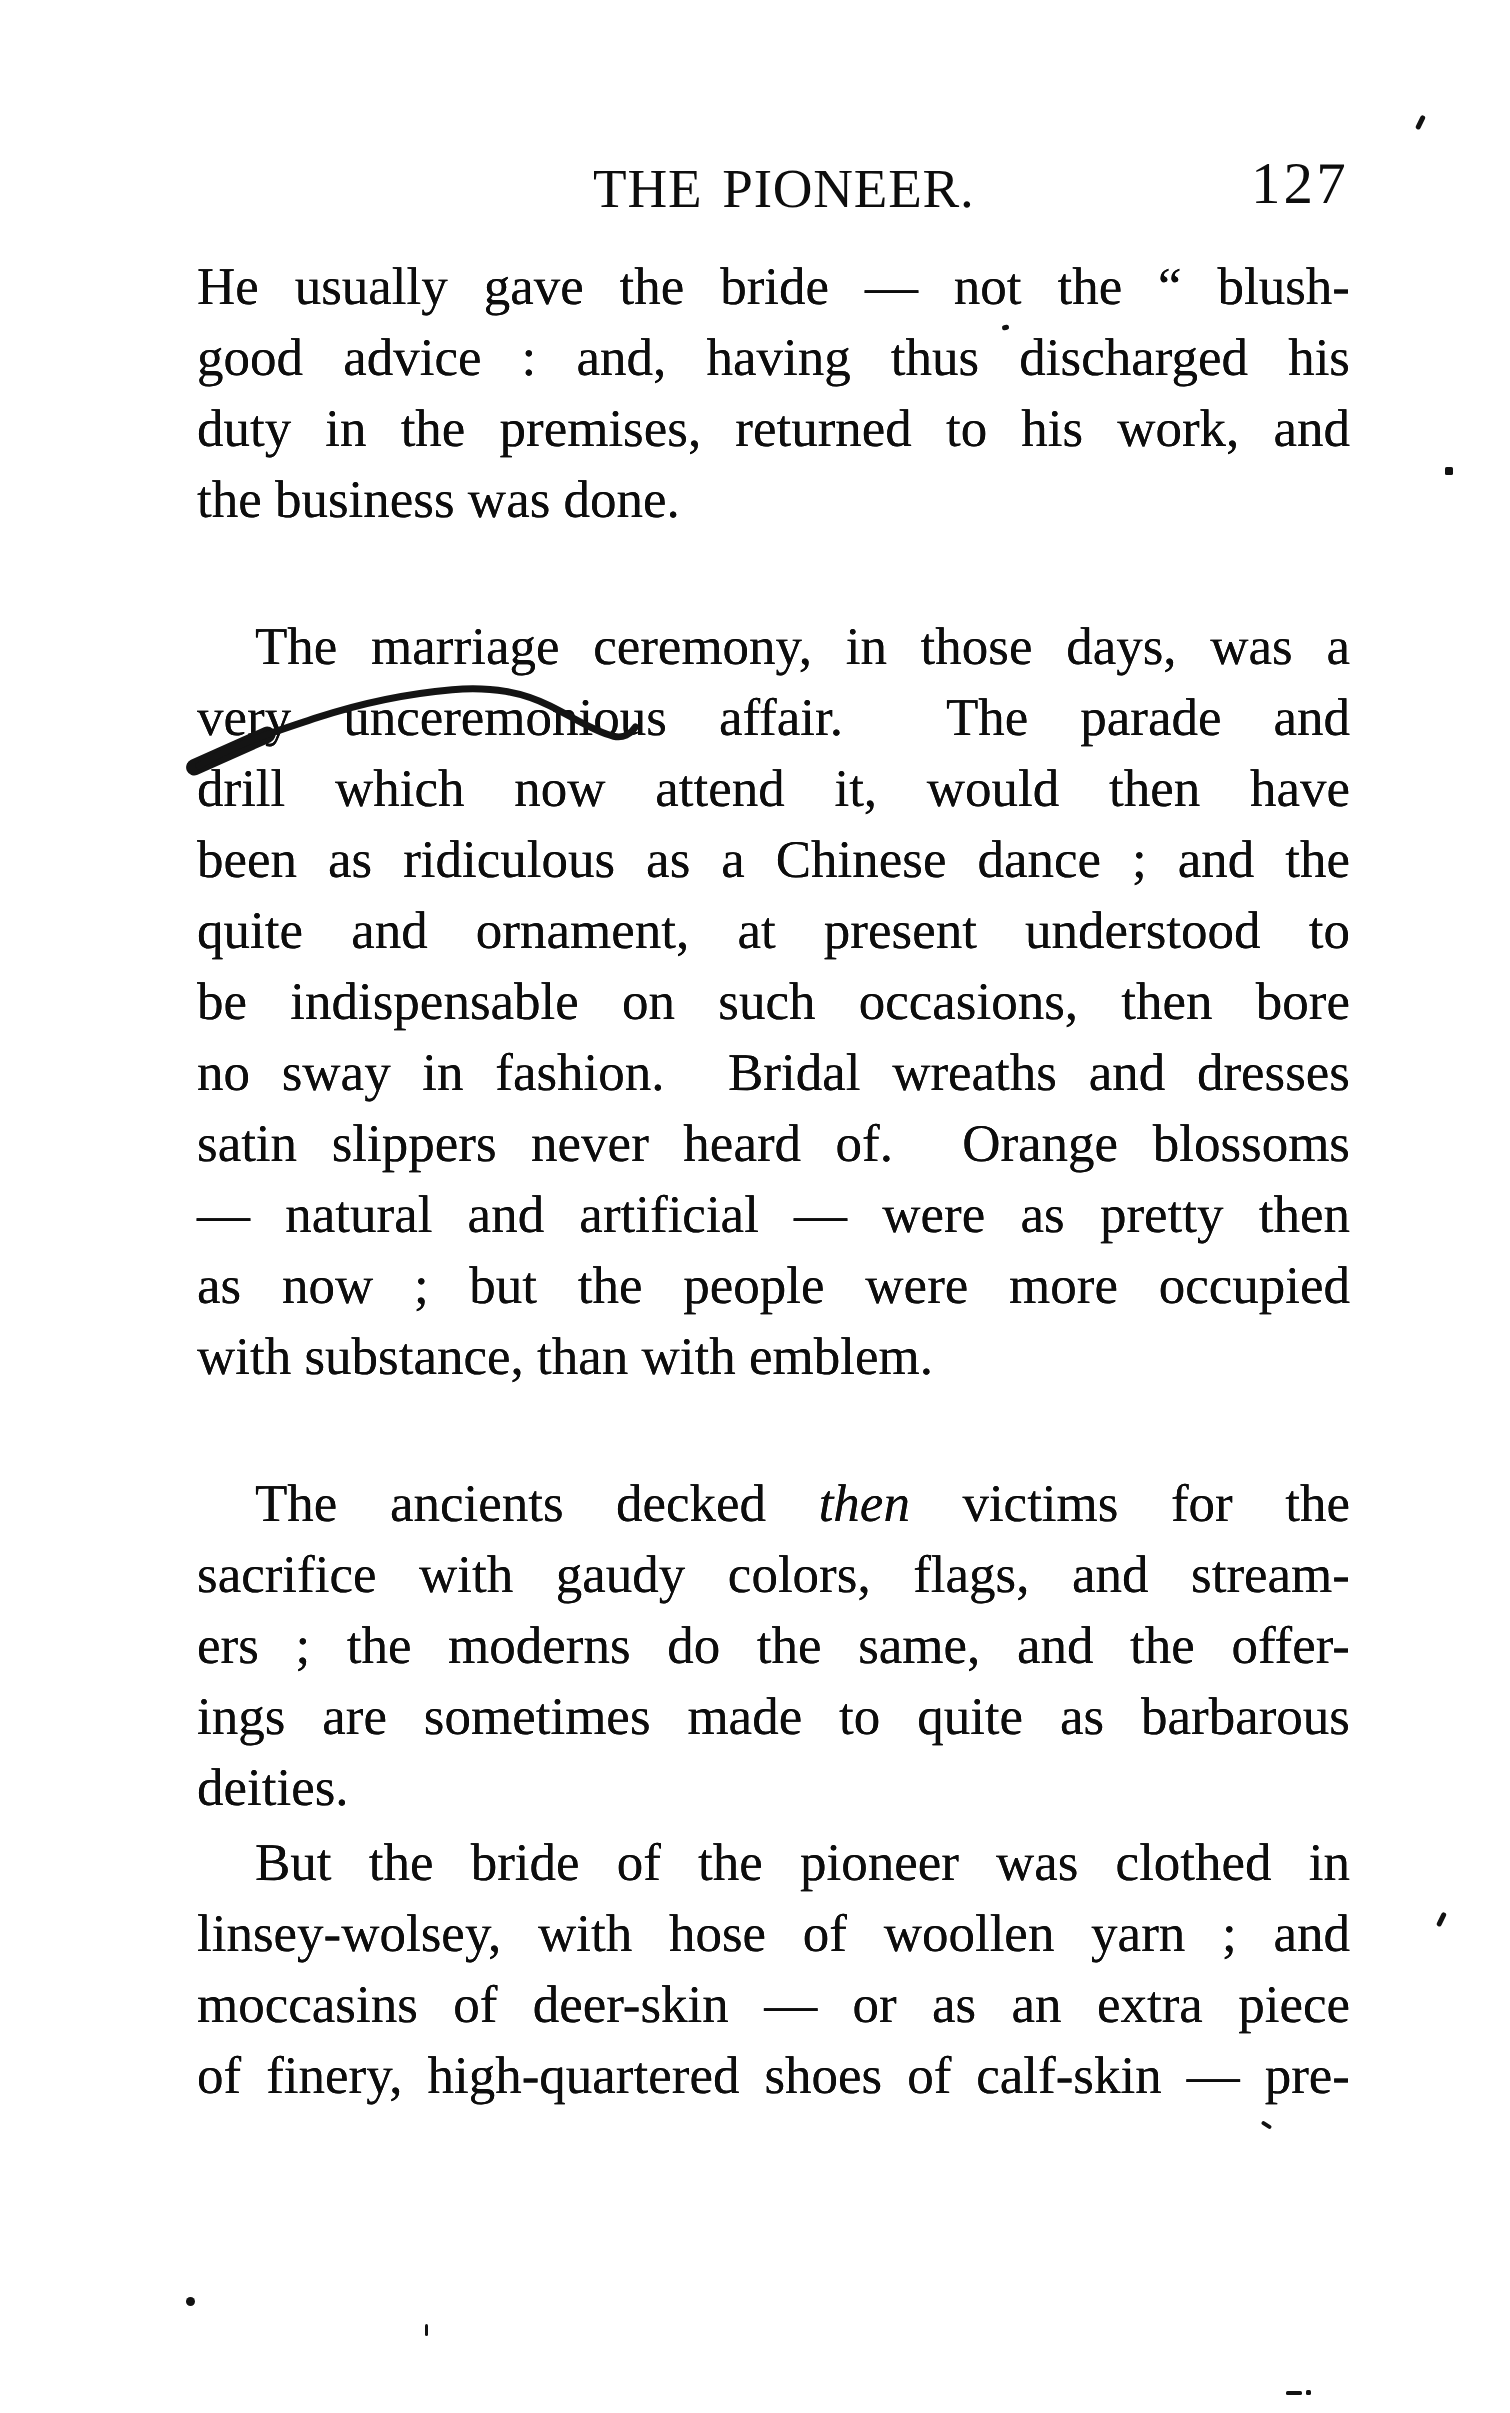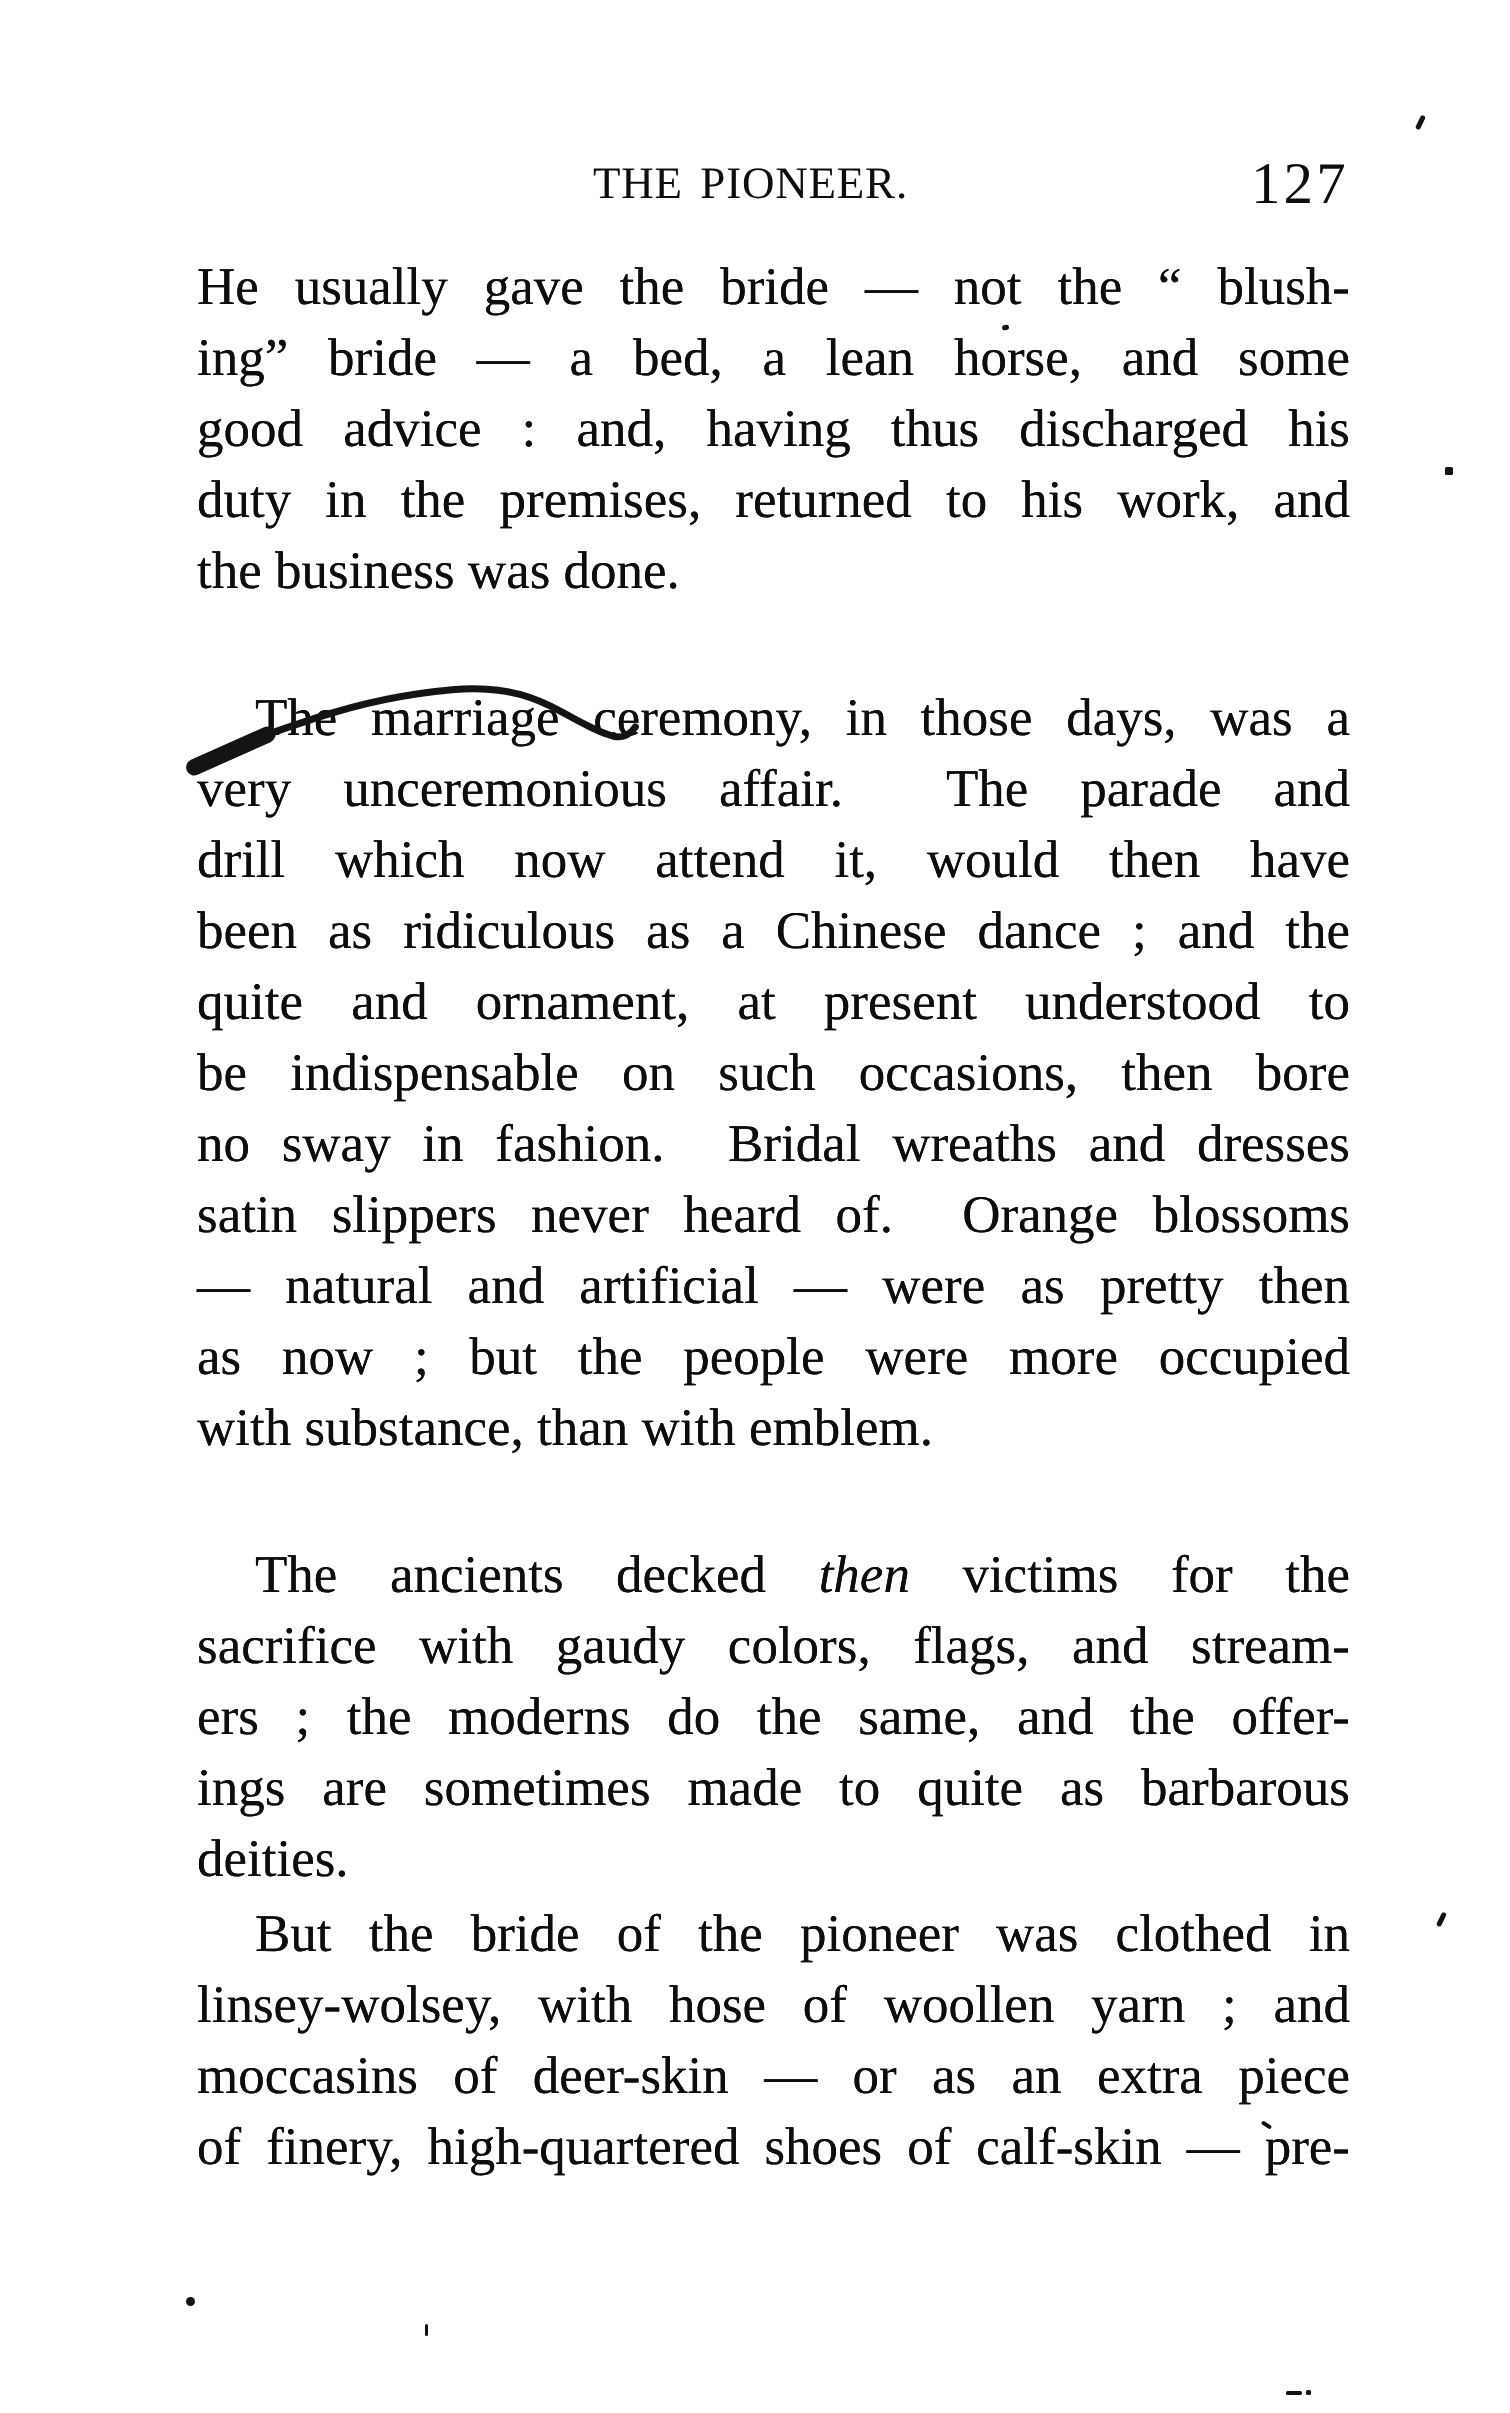--- a/index.html
+++ b/index.html
@@ -6,21 +6,21 @@
   html,body{margin:0;padding:0;}
   body{
     width:1510px;height:2413px;position:relative;background:#ffffff;
     font-family:"Liberation Serif", serif;color:#0d0d0d;overflow:hidden;
     text-rendering:geometricPrecision;
   }
   .page{position:absolute;inset:0;}
   
   .running-head{
     position:absolute;top:161px;left:593px;
-    font-size:45px;line-height:1;letter-spacing:0.8px;word-spacing:5.4px;
+    font-size:55px;line-height:1;letter-spacing:0.8px;word-spacing:5.4px;
     white-space:nowrap;
   }
   .folio{
     position:absolute;top:154px;left:1251px;
     font-size:59px;line-height:1;letter-spacing:3.1px;white-space:nowrap;
   }
   
   .textblock{
     position:absolute;left:194px;top:249px;width:1159px;
     font-size:53px;line-height:71px;
@@ -57,21 +57,20 @@
 
 <div class="page">
 
   <div class="running-head">THE PIONEER.</div>
   <div class="folio">127</div>
 
   <div class="textblock">
 
     <div class="para p1">
       <div class="line">He usually gave the bride — not the “ blush-</div>
-      <div class="line">ing” bride — a bed, a lean horse, and some</div>
       <div class="line">good advice : and, having thus discharged his</div>
       <div class="line">duty in the premises, returned to his work, and</div>
       <div class="line end">the business was done.</div>
     </div>
 
     <div class="para p2">
       <div class="line indent">The marriage ceremony, in those days, was a</div>
       <div class="line">very unceremonious affair.&nbsp; The parade and</div>
       <div class="line">drill which now attend it, would then have</div>
       <div class="line">been as ridiculous as a Chinese dance ; and the</div>

